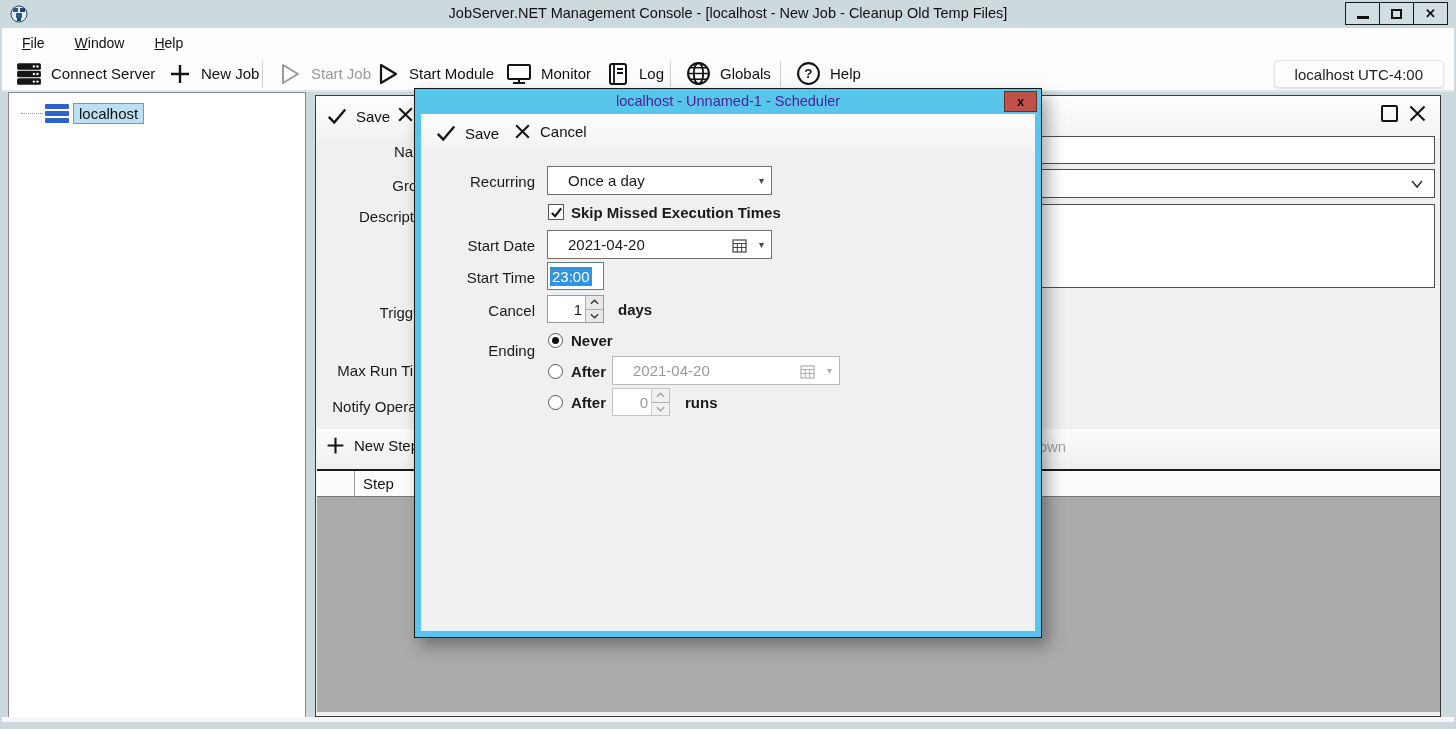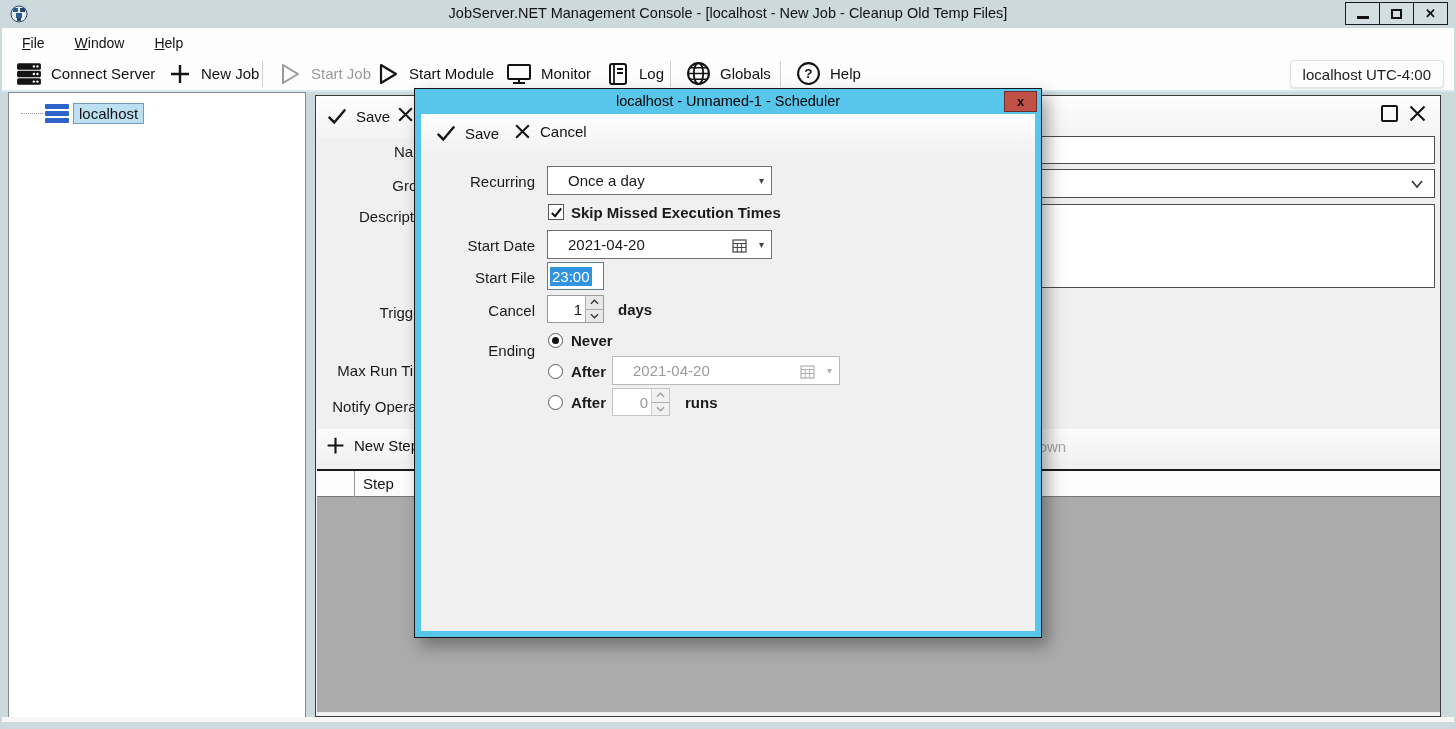--- a/index.html
+++ b/index.html
@@ -25,21 +25,21 @@
   .menu-item::first-letter { text-decoration:underline; }
 
   
   .toolbar { left:2px; top:57px; width:1452px; height:35px; background:#fdfdfd;
              border-bottom:2px solid #d9e9f1; }
   .tb-item { position:absolute; top:0; height:33px; display:flex; align-items:center; gap:9px;
              font-size:15px; color:#111; padding:0 6px; cursor:default; }
   .tb-item.disabled { color:#9a9a9a; }
   .tb-sep { position:absolute; top:4px; width:1px; height:26px; background:#d0d0d0; }
   .tb-status { position:absolute; right:10px; top:3px; height:28px; display:flex; align-items:center;
-               padding:0 12px; font-size:15px; color:#222; border:1px solid #e3e3e3; border-radius:4px;
+               padding:0 20px; font-size:15px; color:#222; border:1px solid #e3e3e3; border-radius:4px;
                background:#fdfdfd; box-shadow:0 1px 2px rgba(0,0,0,0.12); }
 
   
   .tree-panel { left:8px; top:92px; width:298px; height:628px; background:#ffffff; border:1px solid #8a8a8a; }
   .tree-node { position:absolute; left:12px; top:10px; display:flex; align-items:center; }
   .tree-dots { width:22px; height:0; border-top:1px dotted #9a9a9a; margin-right:2px; }
   .srv-icon { width:24px; height:19px; display:flex; flex-direction:column; gap:2px; margin-right:4px; }
   .srv-icon div { height:5px; background:#2e63cc; border-radius:1px; }
   .tree-label { background:#bcdff2; border:1px solid #6f9cb8; padding:1px 5px; font-size:15px; color:#111; }
 
@@ -54,21 +54,21 @@
                    background:linear-gradient(#fbfbfb,#f1f1f1); }
   .steps-header { position:absolute; left:1px; top:373px; width:1123px; height:28px; background:#fcfcfc;
                   border-top:2px solid #1a1a1a; border-bottom:1px solid #777; }
   .steps-body { position:absolute; left:1px; top:401px; width:1123px; height:215px; background:#ababab; }
   .hdr-sep { position:absolute; left:37px; top:0; width:1px; height:26px; background:#999; }
 
   
   .dialog { left:414px; top:88px; width:628px; height:550px; background:#58c6ea;
             border:1px solid #14181a; box-shadow:6px 8px 16px rgba(0,0,0,0.35); z-index:50; }
   .dlg-title { position:absolute; left:0; top:0; width:100%; height:25px; text-align:center;
-               font-size:14.5px; color:#000000; padding-top:4px; }
+               font-size:14.5px; color:#4c1d95; padding-top:4px; }
   .dlg-close { position:absolute; right:4px; top:2px; width:33px; height:21px; background:#c05048;
                border:1px solid #6e2c27; display:flex; align-items:center; justify-content:center;
                font-weight:700; font-size:13px; color:#111; }
   .dlg-content { position:absolute; left:6px; top:25px; width:614px; height:517px; background:#f0f0f0; }
   .dlg-toolbar { position:absolute; left:0; top:0; width:100%; height:38px;
                  background:linear-gradient(#fefefe,#f2f2f2); }
   .dlg-lbl { position:absolute; left:4px; width:110px; text-align:right; font-size:15px; color:#1a1a1a; }
   .combo { position:absolute; background:#fff; border:1px solid #707070; font-size:15px; color:#1a1a1a;
            display:flex; align-items:center; padding-left:20px; }
   .combo .arr { position:absolute; right:7px; font-size:10px; color:#444; }
@@ -303,21 +303,21 @@
       <div class="dlg-lbl" style="top:123px">Start Date</div>
       <div class="combo" style="left:126px;top:116px;width:225px;height:29px">
         <span>2021-04-20</span>
         <svg class="abs" style="right:24px;top:7px" width="15" height="15" viewBox="0 0 15 15">
           <rect x="1" y="2" width="13" height="12" fill="none" stroke="#444" stroke-width="1.2"></rect>
           <path d="M1 5.5h13 M5.3 5.5v8.5 M9.6 5.5v8.5 M1 9.5h13" stroke="#444" stroke-width="1"></path>
         </svg>
         <span class="arr">▾</span>
       </div>
 
-      <div class="dlg-lbl" style="top:155px">Start File</div>
+      <div class="dlg-lbl" style="top:155px">Start Time</div>
       <div class="time-input" style="left:126px;top:148px;width:57px;height:28px">
         <span class="sel-text">23:00</span>
       </div>
 
       <div class="dlg-lbl" style="top:188px">Cancel</div>
       <div class="spin" style="left:126px;top:181px;width:57px;height:28px">
         <div class="val">1</div>
         <div class="btns">
           <div class="sb">
             <svg width="9" height="6" viewBox="0 0 10 6">

